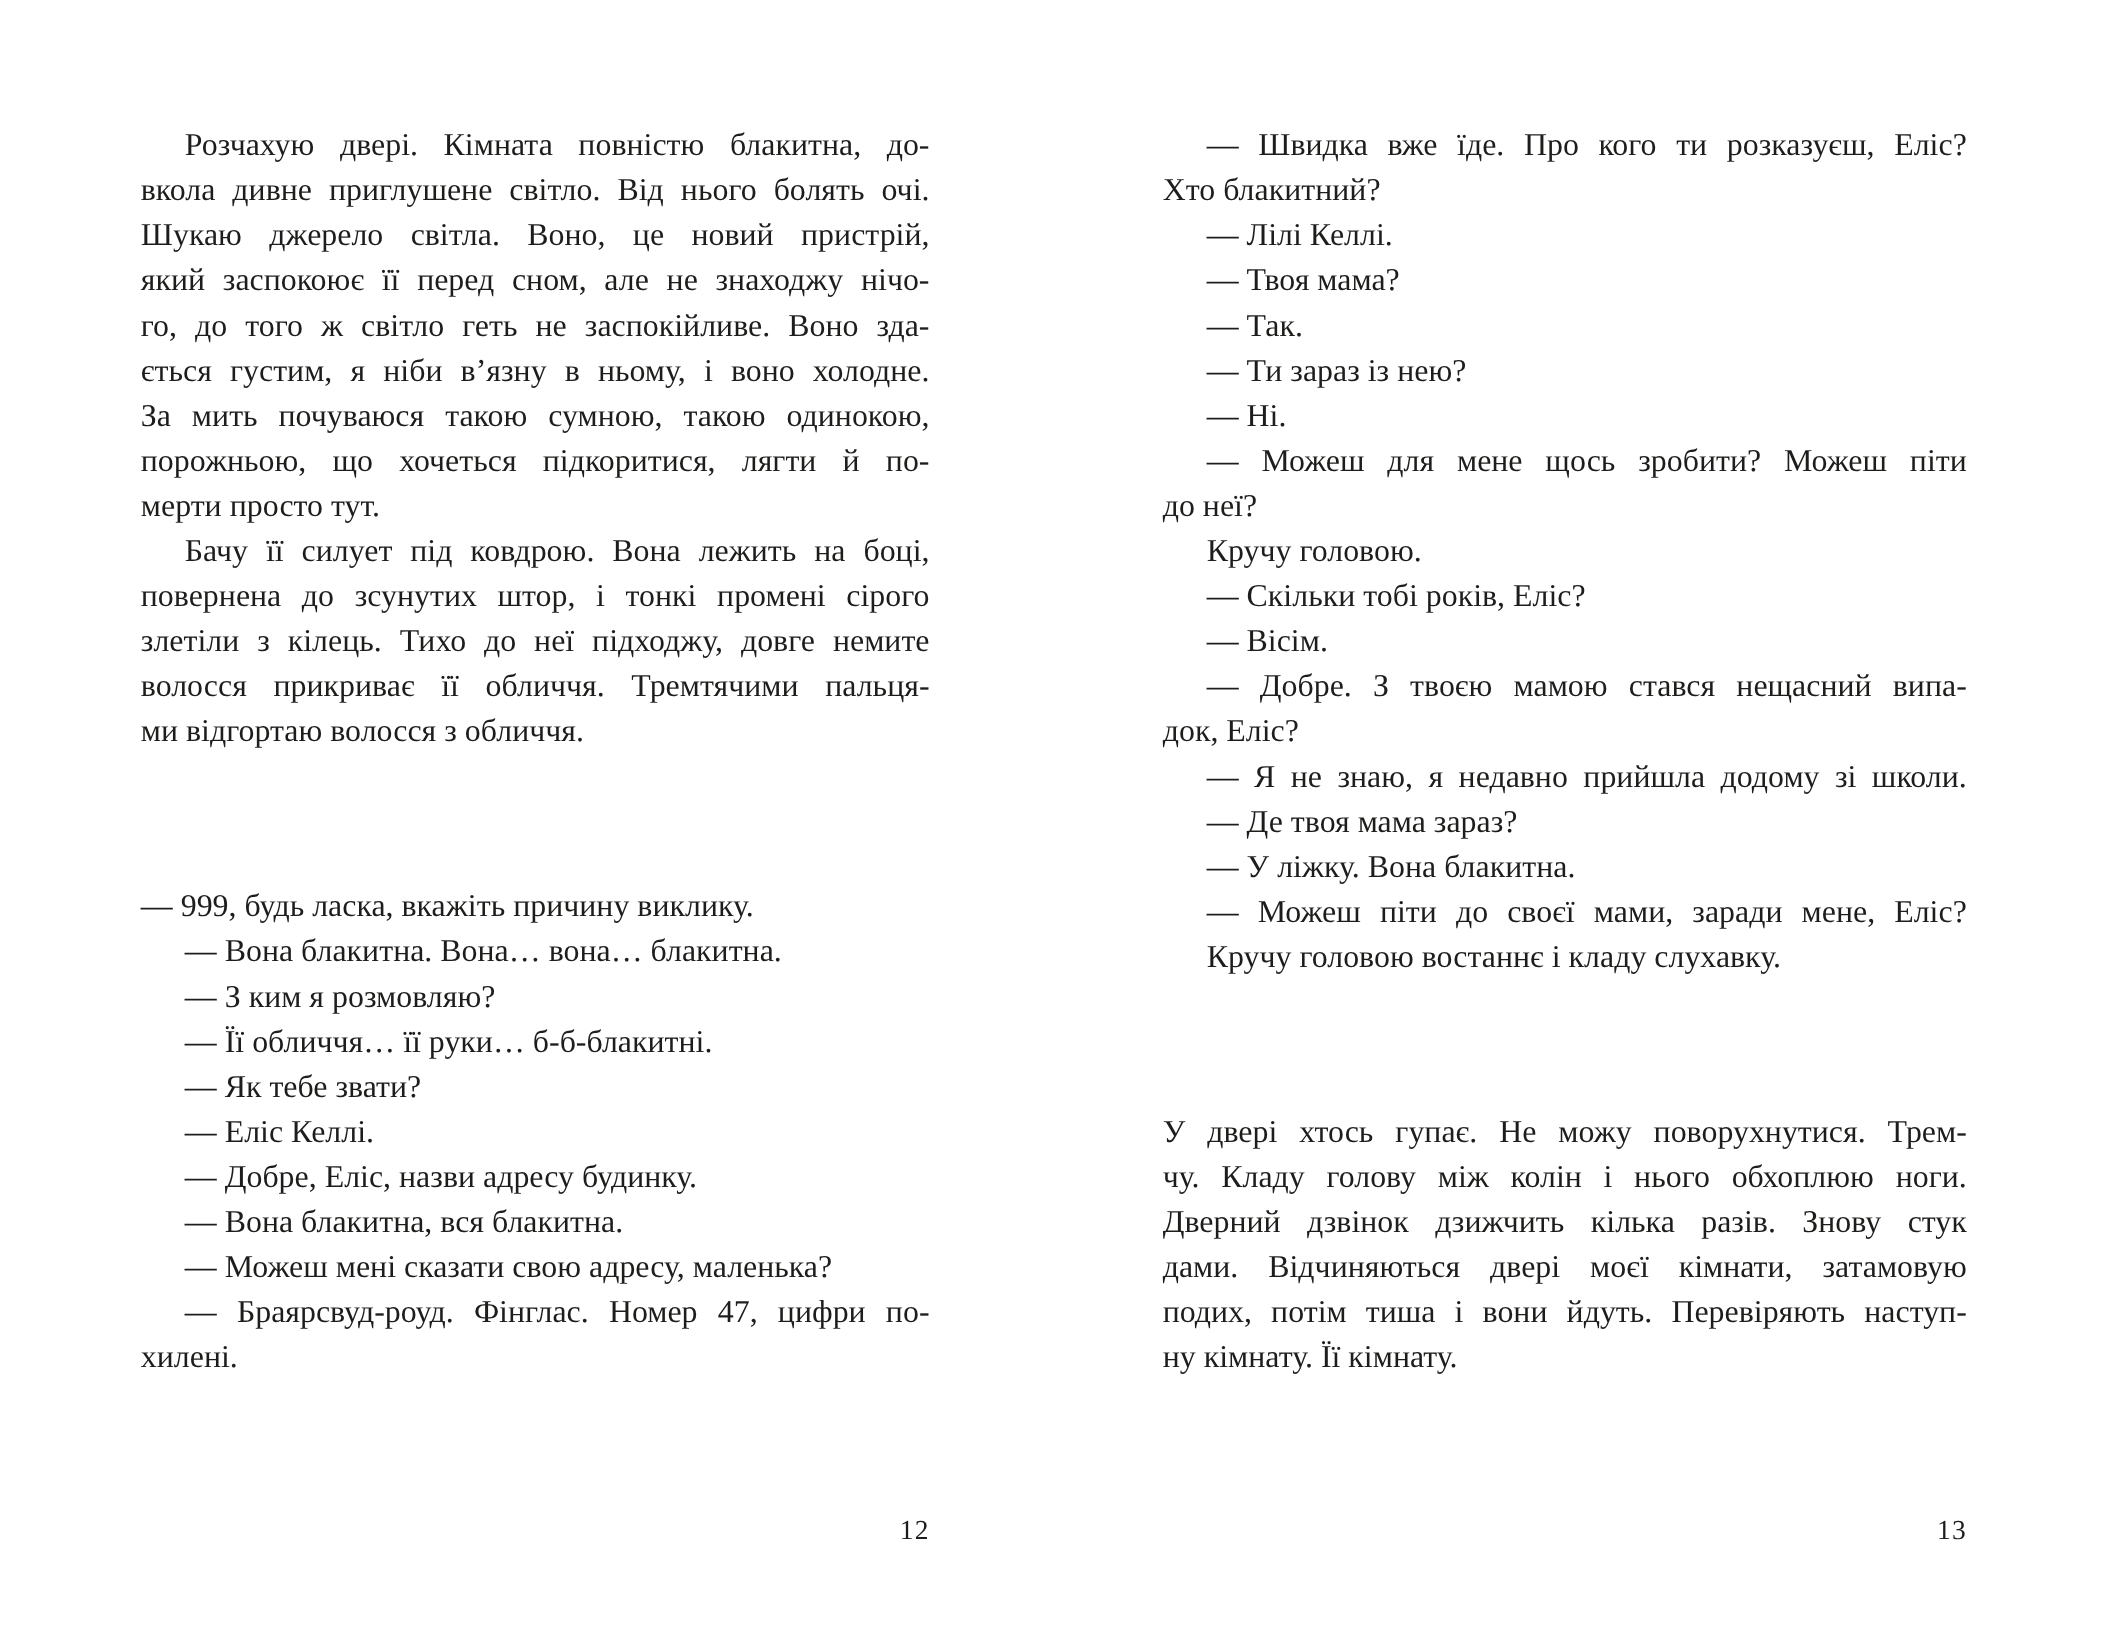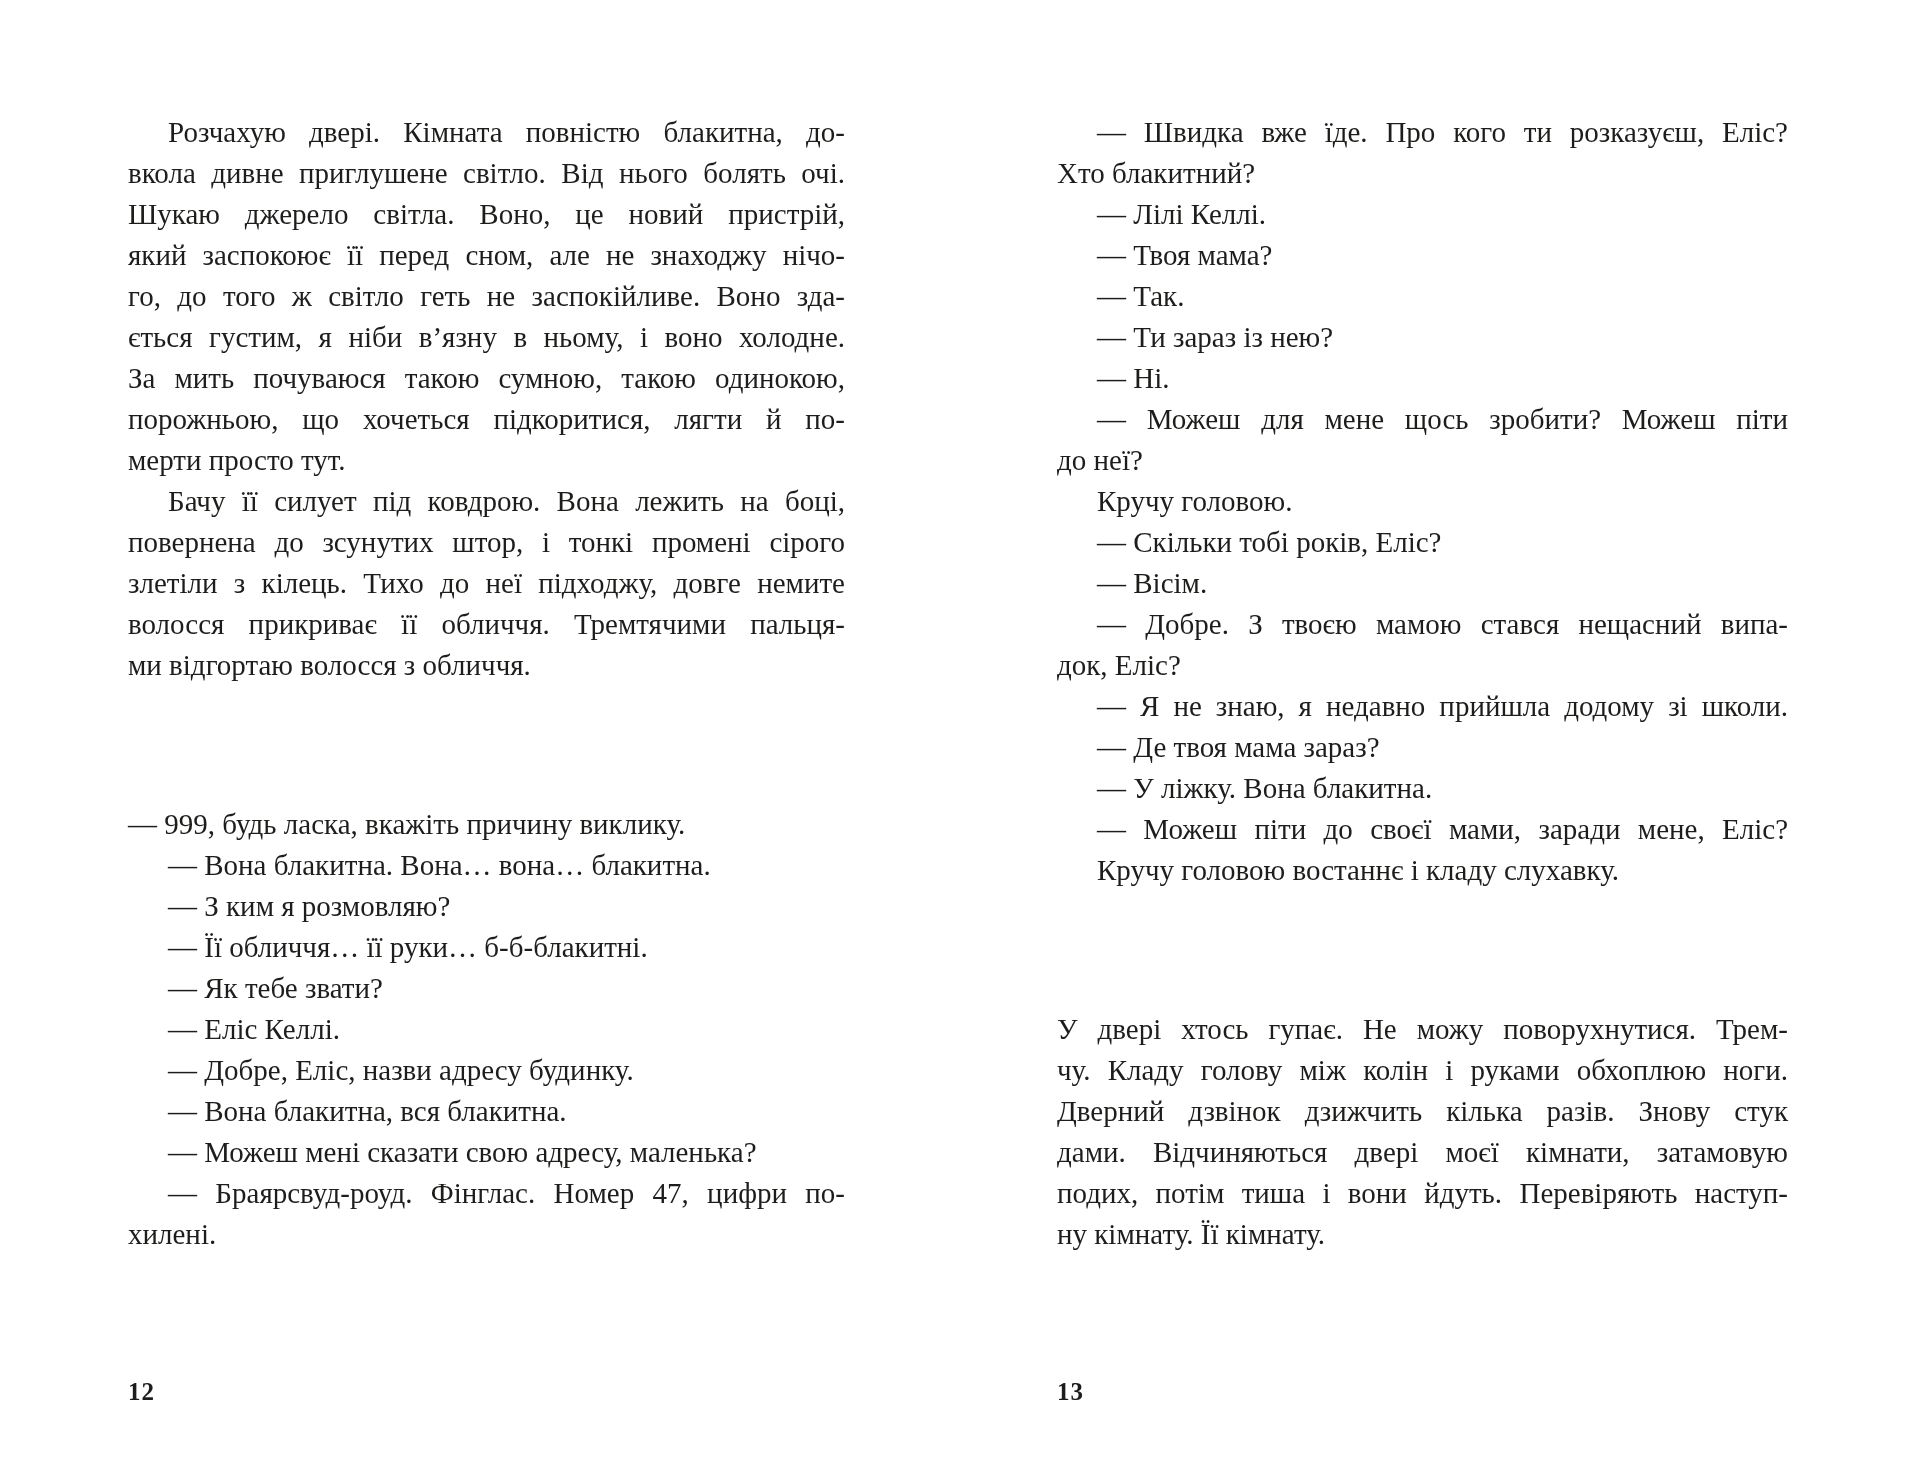--- a/index.html
+++ b/index.html
@@ -17,22 +17,21 @@
   .text-block { position:absolute; top:100px; }
   #page-left  .text-block { left:128px; width:717px; }
   #page-right .text-block { left:97px;  width:731px; }
   .line { font-size:29px; line-height:41px; text-align:left; }
   .line.indent  { text-indent:40px; }
   .line.justify { text-align:justify; text-align-last:justify; }
   .line.gap     { margin-top:118px; }
   .folio {
     position:absolute; top:1366px;
     font-size:25px; letter-spacing:1px;
-    text-align:left;
-    font-weight:bold;
+    text-align:right;
   }
   #page-left  .folio { left:128px; width:717px; }
   #page-right .folio { left:97px;  width:731px; }
 </style>
 </head>
 <body>
 
 <div class="spread">
 
   <section class="page" id="page-left">
@@ -81,21 +80,21 @@
         <div class="line indent">— Скільки тобі років, Еліс?</div>
         <div class="line indent">— Вісім.</div>
         <div class="line indent justify">— Добре. З твоєю мамою стався нещасний випа-</div>
         <div class="line">док, Еліс?</div>
         <div class="line indent justify">— Я не знаю, я недавно прийшла додому зі школи.</div>
         <div class="line indent">— Де твоя мама зараз?</div>
         <div class="line indent">— У ліжку. Вона блакитна.</div>
         <div class="line indent justify">— Можеш піти до своєї мами, заради мене, Еліс?</div>
         <div class="line indent">Кручу головою востаннє і кладу слухавку.</div>
         <div class="line justify gap">У двері хтось гупає. Не можу поворухнутися. Трем-</div>
-        <div class="line justify">чу. Кладу голову між колін і руками обхоплюю ноги.</div>
+        <div class="line justify">чу. Кладу голову між колін і нього обхоплюю ноги.</div>
         <div class="line justify">Дверний дзвінок дзижчить кілька разів. Знову стук</div>
         <div class="line justify">дами. Відчиняються двері моєї кімнати, затамовую</div>
         <div class="line justify">подих, потім тиша і вони йдуть. Перевіряють наступ-</div>
         <div class="line">ну кімнату. Її кімнату.</div>
       </div>
     <div class="folio">13</div>
   </section>
 
 </div>
 

